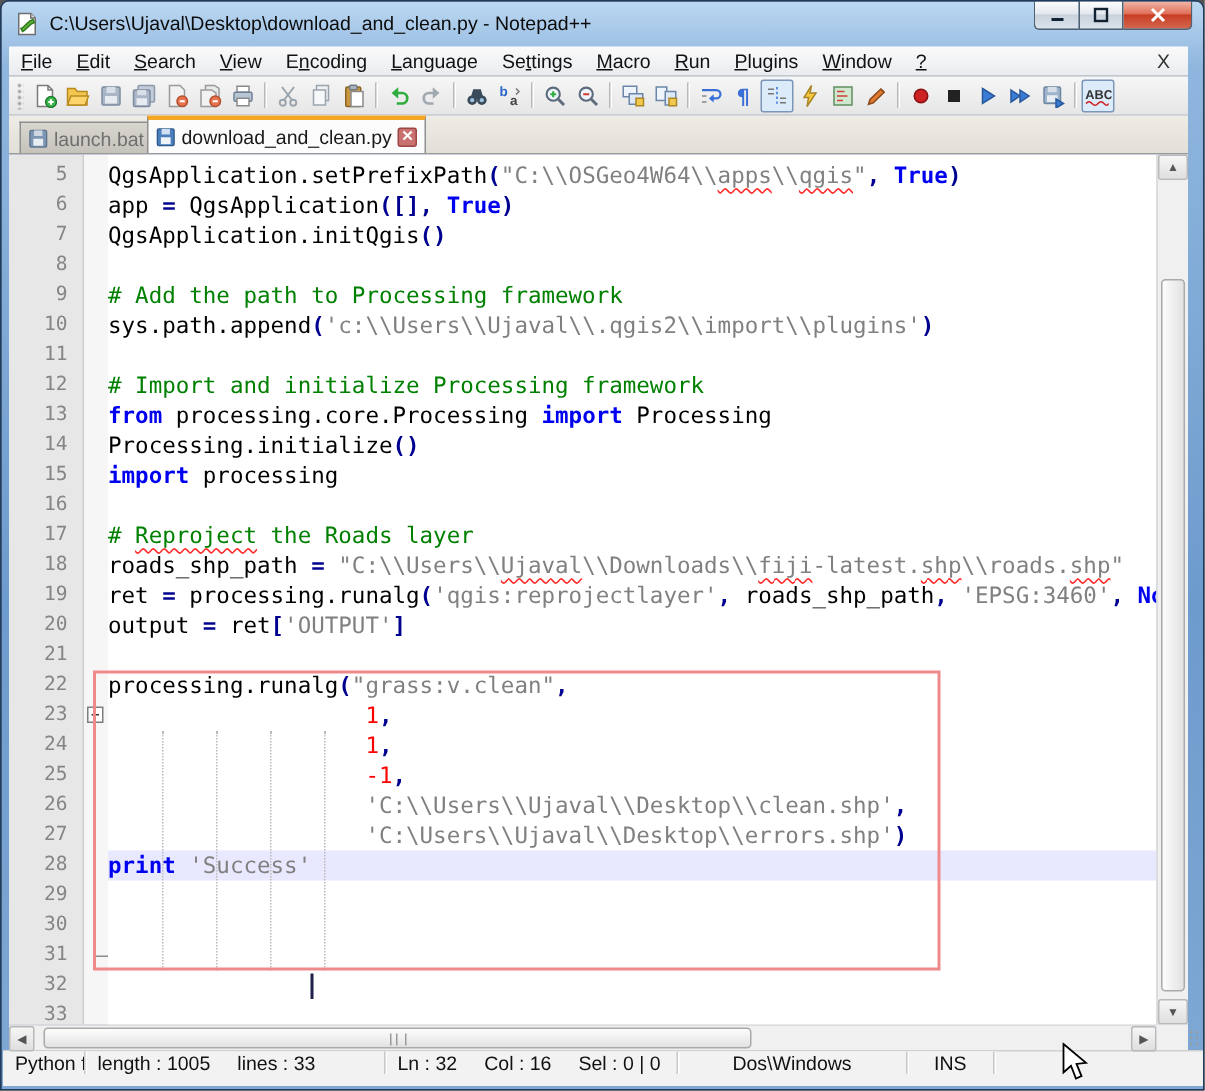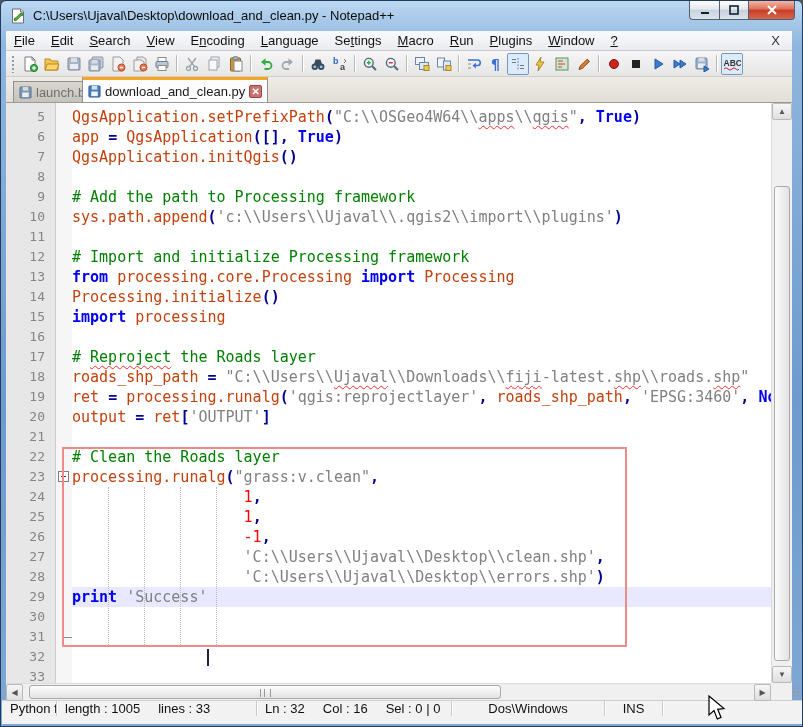--- a/index.html
+++ b/index.html
@@ -34,36 +34,36 @@
     background-image:radial-gradient(#9a9a9a 35%,transparent 40%);background-size:4px 4px;}
   .tbtn{width:22px;height:22px;display:flex;align-items:center;justify-content:center;flex:0 0 auto;}
   .tbtn.pressed{border:1px solid #7a96b8;background:#dcebfa;border-radius:2px;box-sizing:border-box;}
   .tsep{width:1px;height:17px;background:#b8b8b8;border-right:1px solid #fff;margin:0 3px;flex:0 0 auto;}
   
   .tabbar{position:absolute;left:5px;top:76px;width:786px;height:26px;
     background:linear-gradient(180deg,#efece6,#e2dfd8);border-bottom:1px solid #9a9a9a;box-sizing:border-box;}
   .tab{position:absolute;bottom:0;display:flex;align-items:center;gap:4px;
     border:1px solid #8f8f8f;border-bottom:none;box-sizing:border-box;padding:0 5px;}
   .tab.inactive{left:7px;height:21px;background:linear-gradient(180deg,#d9d6cf,#c6c3bc);color:#6f6f6f;}
-  .tab.active{left:76px;height:25px;background:#fcfcfc;color:#1a1a1a;border-top:3px solid #f5a623;z-index:2;}
+  .tab.active{left:92px;height:25px;background:#fcfcfc;color:#1a1a1a;border-top:3px solid #f5a623;z-index:2;}
   .tab-label{font-size:13px;white-space:nowrap;}
   .tab-close{width:13px;height:13px;font-size:10px;line-height:12px;text-align:center;border-radius:2px;}
   .tab.inactive .tab-close{color:#888;border:1px solid #aaa;background:#d4d1ca;box-sizing:border-box;}
   .tab.active .tab-close{color:#fff;border:1px solid #9c4545;background:#c97070;box-sizing:border-box;font-weight:bold;}
   
   .gutter{position:absolute;left:5px;top:102px;width:50px;height:580px;background:#e7e7e7;
     border-right:1px solid #cdcdcd;box-sizing:border-box;padding-top:4px;overflow:hidden;}
   .lnum{height:20px;font-family:"DejaVu Sans Mono",monospace;font-size:13px;line-height:20px;
     color:#858585;text-align:right;padding-right:10px;}
   .foldcol{position:absolute;left:55px;top:102px;width:16px;height:580px;background:#f6f6f6;overflow:hidden;}
   .code{position:absolute;left:71px;top:102px;width:699px;height:580px;background:#fff;
     padding-top:4px;overflow:hidden;box-sizing:content-box;z-index:2;}
   .row{height:20px;line-height:20px;white-space:pre;font-family:"DejaVu Sans Mono",monospace;font-size:15px;}
   .row.cl{background:#e8e8ff;}
-  .tk-d{color:#c2410c;} .tk-k{color:#0000f0;font-weight:bold;} .tk-s{color:#808080;}
+  .tk-d{color:#000000;} .tk-k{color:#0000f0;font-weight:bold;} .tk-s{color:#808080;}
   .tk-c{color:#008000;} .tk-n{color:#ff0000;} .tk-o{color:#000090;font-weight:bold;}
   .sq{text-decoration-line:underline;text-decoration-style:wavy;text-decoration-color:#ff2a2a;
       text-decoration-thickness:1px;text-underline-offset:3px;}
   
   .annot-box{position:absolute;left:61px;top:446px;width:565px;height:200px;
     border:2px solid #ee8a8a;box-sizing:border-box;z-index:5;pointer-events:none;}
   .iguide{position:absolute;top:486px;height:160px;width:0;border-left:1px dotted #b9b9b9;z-index:3;pointer-events:none;}
   .fold-box{position:absolute;left:57px;top:470px;width:11px;height:11px;background:#fff;
     border:1px solid #7d7d7d;box-sizing:border-box;z-index:4;}
   .fold-box::after{content:"";position:absolute;left:2px;top:4px;width:5px;height:1px;background:#333;}
@@ -421,21 +421,20 @@
       <div class="row"><span class="tk-c"># Import and initialize Processing framework</span></div>
       <div class="row"><span class="tk-k">from</span><span class="tk-d"> processing.core.Processing </span><span class="tk-k">import</span><span class="tk-d"> Processing</span></div>
       <div class="row"><span class="tk-d">Processing.initialize</span><span class="tk-o">()</span></div>
       <div class="row"><span class="tk-k">import</span><span class="tk-d"> processing</span></div>
       <div class="row"></div>
       <div class="row"><span class="tk-c"># </span><span class="tk-c sq">Reproject</span><span class="tk-c"> the Roads layer</span></div>
       <div class="row"><span class="tk-d">roads_shp_path </span><span class="tk-o">= </span><span class="tk-s">"C:\\Users\\</span><span class="tk-s sq">Ujaval</span><span class="tk-s">\\Downloads\\</span><span class="tk-s sq">fiji</span><span class="tk-s">-latest.</span><span class="tk-s sq">shp</span><span class="tk-s">\\roads.</span><span class="tk-s sq">shp</span><span class="tk-s">"</span></div>
       <div class="row"><span class="tk-d">ret </span><span class="tk-o">= </span><span class="tk-d">processing.runalg</span><span class="tk-o">(</span><span class="tk-s">'qgis:reprojectlayer'</span><span class="tk-o">, </span><span class="tk-d">roads_shp_path</span><span class="tk-o">, </span><span class="tk-s">'EPSG:3460'</span><span class="tk-o">, </span><span class="tk-k">No</span></div>
       <div class="row"><span class="tk-d">output </span><span class="tk-o">= </span><span class="tk-d">ret</span><span class="tk-o">[</span><span class="tk-s">'OUTPUT'</span><span class="tk-o">]</span></div>
       <div class="row"></div>
-      <div class="row"><span class="tk-c"># Clean the Roads layer</span></div>
       <div class="row"><span class="tk-d">processing.runalg</span><span class="tk-o">(</span><span class="tk-s">"grass:v.clean"</span><span class="tk-o">,</span></div>
       <div class="row"><span class="tk-d">                   </span><span class="tk-n">1</span><span class="tk-o">,</span></div>
       <div class="row"><span class="tk-d">                   </span><span class="tk-n">1</span><span class="tk-o">,</span></div>
       <div class="row"><span class="tk-d">                   </span><span class="tk-n">-1</span><span class="tk-o">,</span></div>
       <div class="row"><span class="tk-d">                   </span><span class="tk-s">'C:\\Users\\Ujaval\\Desktop\\clean.shp'</span><span class="tk-o">,</span></div>
       <div class="row"><span class="tk-d">                   </span><span class="tk-s">'C:\Users\\Ujaval\\Desktop\\errors.shp'</span><span class="tk-o">)</span></div>
       <div class="row cl"><span class="tk-k">print</span><span class="tk-d"> </span><span class="tk-s">'Success'</span></div>
       <div class="row"></div>
     </div>
 

